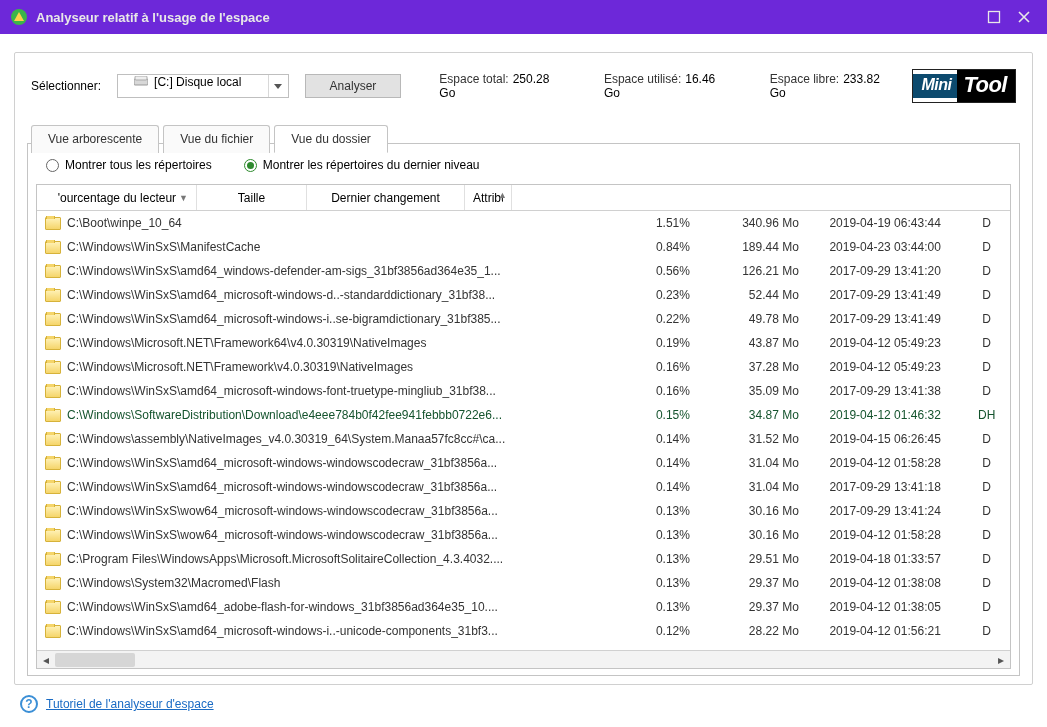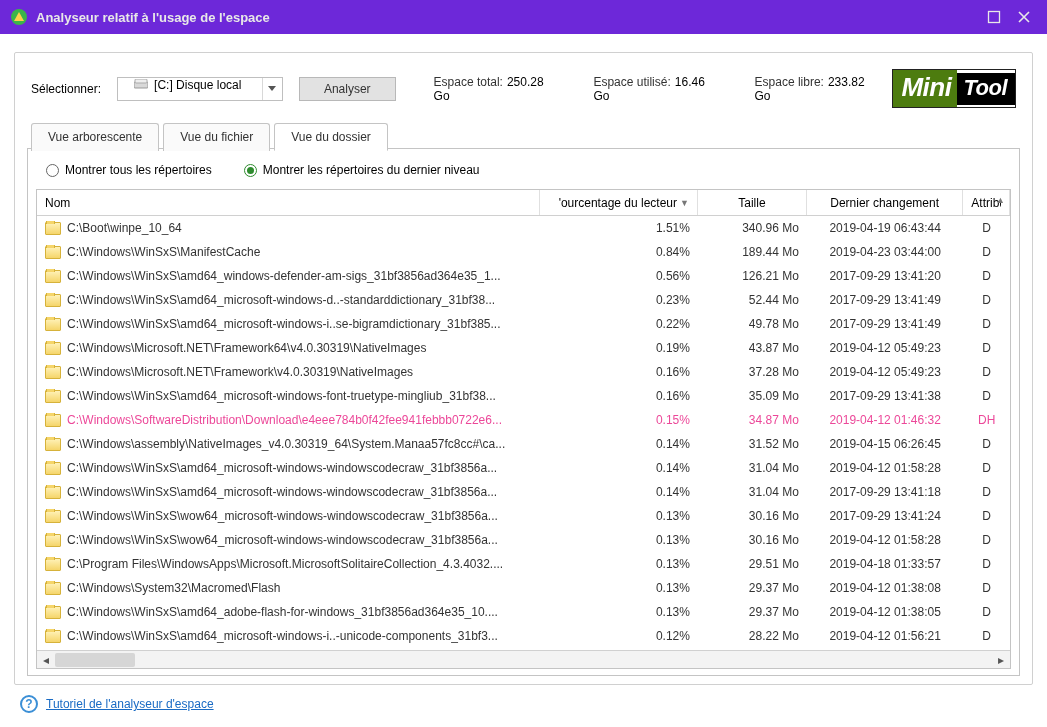--- a/index.html
+++ b/index.html
@@ -76,36 +76,36 @@
       align-items:center;
     }
     .stat { margin-left:22px; color:#333; }
     .stat b { font-weight:400; color:#000; margin-left:4px; }
     .logo {
       margin-left:auto;
       display:flex;
       align-items:center;
       border:1px solid #222;
     }
-    .logo .red { background:#4d7c0f; color:#fff; font-weight:800; font-style:italic; font-size:26px; padding:2px 6px 4px 8px; letter-spacing:-0.5px; }
+    .logo .red { background:#0c4a6e; color:#fff; font-weight:800; font-style:italic; font-size:16px; padding:2px 6px 4px 8px; letter-spacing:-0.5px; }
     .logo .blk { background:#000; color:#fff; font-weight:800; font-style:italic; font-size:22px; padding:2px 8px 4px 6px; letter-spacing:-0.5px; }
 
     .tabs {
       display:flex;
       gap:0;
       padding-left:4px;
     }
     .tab {
       border:1px solid #c4c4c4;
       border-bottom:none;
       padding:6px 16px;
       background:#fafafa;
       color:#333;
       position:relative;
-      top:3px;
+      top:10px;
       border-radius:3px 3px 0 0;
       margin-right:4px;
     }
     .tab.active {
       background:#fff;
       border-bottom:1px solid #fff;
       z-index:2;
     }
 
     .tab-panel {
@@ -168,21 +168,21 @@
       flex:1;
       overflow:hidden;
       position:relative;
     }
     .row {
       display:flex;
       height:24px;
       align-items:center;
       color:#333;
     }
-    .row.dim { color:#ec4899; }
+    .row.dim { color:#14532d; }
     .cell {
       padding:0 8px;
       overflow:hidden;
       white-space:nowrap;
       text-overflow:ellipsis;
     }
     .cell.name { display:flex; align-items:center; gap:6px; }
     .cell.right { text-align:right; }
     .cell.center { text-align:center; }
     .folder-ico {
@@ -308,23 +308,20 @@
           <span>Montrer tous les répertoires</span>
         </div>
         <div class="radio sel">
           <span class="circ"></span>
           <span>Montrer les répertoires du dernier niveau</span>
         </div>
       </div>
 
       <div class="grid">
         <div class="grid-head">
-          <div class="gh c-name">
-              <span>Nom</span>
-            </div>
           <div class="gh c-pct" style="justify-content:flex-end;">
               <span>'ourcentage du lecteur</span>
               <span class="sort">▼</span>
             </div>
           <div class="gh c-size center">
               <span>Taille</span>
             </div>
           <div class="gh c-date center">
               <span>Dernier changement</span>
             </div>

